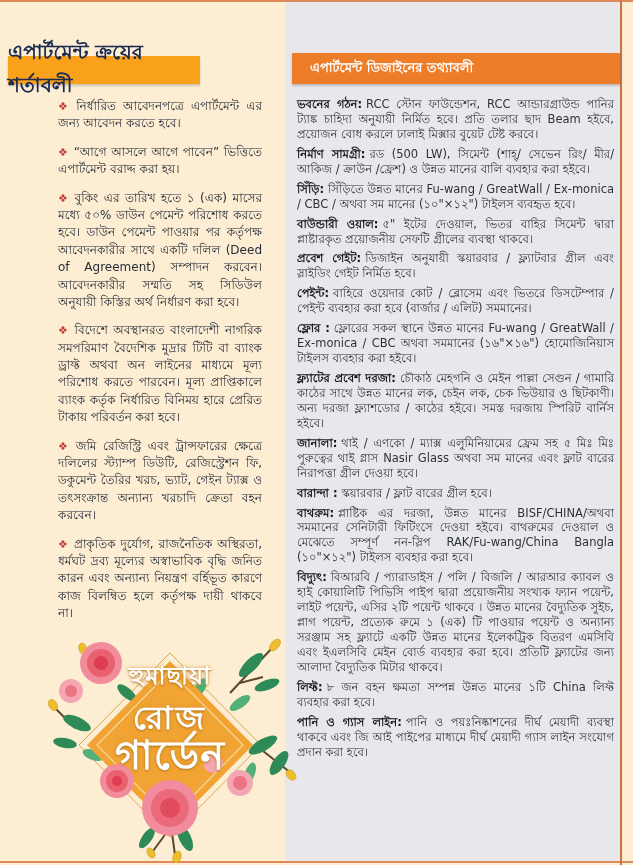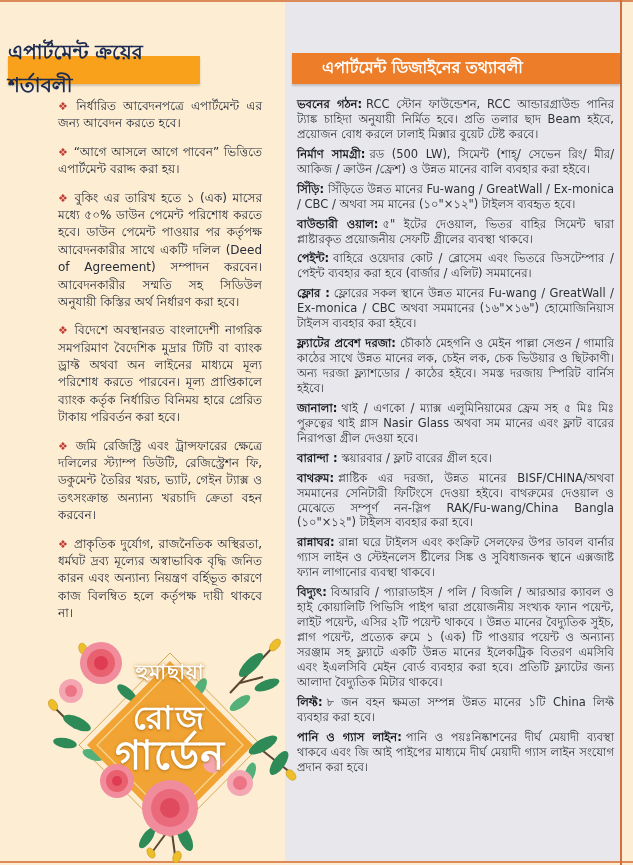--- a/index.html
+++ b/index.html
@@ -8,37 +8,37 @@
   .edge-top{position:absolute;left:0;top:0;width:633px;height:2px;background:#dd8a5b;}
   .edge-bottom{position:absolute;left:0;top:861px;width:633px;height:2px;background:#dd8a5b;}
   .edge-right{position:absolute;left:620px;top:0;width:2px;height:865px;background:#d0703f;}
 
   .right-panel{position:absolute;left:285px;top:2px;width:335px;height:859px;background:#e8e8ec;}
 
   .left-header{position:absolute;left:8px;top:56px;width:192px;height:28px;background:#f9a11b;
     display:flex;align-items:center;justify-content:center;color:#1c2b50;font-weight:bold;
     font-size:20px;box-shadow:0 2px 2px rgba(0,0,0,.18);}
   .right-header{position:absolute;left:292px;top:53px;width:328px;height:31px;background:#ee7d2a;
-    display:flex;align-items:center;color:#ffffff;font-weight:bold;font-size:16px;
-    padding-left:30px;box-sizing:border-box;box-shadow:0 2px 2px rgba(0,0,0,.18);}
+    display:flex;align-items:center;color:#ffffff;font-weight:bold;font-size:13px;
+    padding-left:18px;box-sizing:border-box;box-shadow:0 2px 2px rgba(0,0,0,.18);}
 
   .left-body{position:absolute;left:58px;top:98px;width:214px;color:#262c3a;}
   .left-body p{margin:0 10px 11px 0;font-size:12px;line-height:1.45;text-align:justify;}
   .bullet-icon{color:#c23a31;font-size:11px;margin-right:5px;}
 
   .right-body{position:absolute;left:297px;top:97px;width:317px;color:#2d3238;}
   .right-body p{margin:0 0 5px 0;font-size:11.5px;line-height:1.3;text-align:justify;}
   .sec-label{font-weight:bold;color:#15181d;margin-right:4px;}
 
   
   .logo{position:absolute;left:35px;top:633px;width:270px;height:230px;}
   .logo svg{position:absolute;left:0;top:0;}
   .logo-text{position:absolute;left:0;width:270px;text-align:center;color:#ffffff;font-weight:bold;
     text-shadow:0 1px 2px rgba(176,112,24,.85),0 0 4px rgba(205,140,40,.65);}
-  .logo-line1{top:24px;font-size:20px;letter-spacing:1px;}
+  .logo-line1{top:24px;font-size:24px;letter-spacing:1px;}
   .logo-line2{top:48px;font-size:32px;letter-spacing:3px;margin-top:12px;}
   .logo-line3{top:91px;font-size:40px;letter-spacing:1px;}
 </style>
 </head>
 <body>
 
 <div class="page">
   <div class="right-panel"></div>
   <div class="edge-top"></div>
   <div class="edge-bottom"></div>
@@ -59,27 +59,27 @@
     <p><span class="bullet-icon">❖</span><span>বিদেশে অবস্থানরত বাংলাদেশী নাগরিক সমপরিমাণ বৈদেশিক মুদ্রার টিটি বা ব্যাংক ড্রাফ্ট অথবা অন লাইনের মাধ্যমে মূল্য পরিশোধ করতে পারবেন। মূল্য প্রাপ্তিকালে ব্যাংক কর্তৃক নির্ধারিত বিনিময় হারে প্রেরিত টাকায় পরিবর্তন করা হবে।</span></p>
     <p><span class="bullet-icon">❖</span><span>জমি রেজিস্ট্রি এবং ট্রান্সফারের ক্ষেত্রে দলিলের স্ট্যাম্প ডিউটি, রেজিস্ট্রেশন ফি, ডকুমেন্ট তৈরির খরচ, ভ্যাট, গেইন ট্যাক্স ও তৎসংক্রান্ত অন্যান্য খরচাদি ক্রেতা বহন করবেন।</span></p>
     <p><span class="bullet-icon">❖</span><span>প্রাকৃতিক দুর্যোগ, রাজনৈতিক অস্থিরতা, ধর্মঘট দ্রব্য মূল্যের অস্বাভাবিক বৃদ্ধি জনিত কারন এবং অন্যান্য নিয়ন্ত্রণ বর্হিভূত কারণে কাজ বিলম্বিত হলে কর্তৃপক্ষ দায়ী থাকবে না।</span></p>
   </div>
 
   <div class="right-body">
     <p><span class="sec-label">ভবনের গঠন:</span><span>RCC স্টোন ফাউন্ডেশন, RCC আন্ডারগ্রাউন্ড পানির ট্যাঙ্ক চাহিদা অনুযায়ী নির্মিত হবে। প্রতি তলার ছাদ Beam হইবে, প্রয়োজন বোধ করলে ঢালাই মিক্সার বুয়েট টেষ্ট করবে।</span></p>
     <p><span class="sec-label">নির্মাণ সামগ্রী:</span><span>রড (500 LW), সিমেন্ট (শাহ্/ সেভেন রিং/ মীর/ আকিজ / ক্রাউন /ফ্রেশ) ও উন্নত মানের বালি ব্যবহার করা হইবে।</span></p>
     <p><span class="sec-label">সিঁড়ি:</span><span>সিঁড়িতে উন্নত মানের Fu-wang / GreatWall / Ex-monica / CBC / অথবা সম মানের (১০"×১২") টাইলস ব্যবহৃত হবে।</span></p>
     <p><span class="sec-label">বাউন্ডারী ওয়াল:</span><span>৫" ইটের দেওয়াল, ভিতর বাহির সিমেন্ট দ্বারা প্লাষ্টারকৃত প্রয়োজনীয় সেফটি গ্রীলের ব্যবস্থা থাকবে।</span></p>
+    <p><span class="sec-label">প্রবেশ গেইট:</span><span>ডিজাইন অনুযায়ী স্কয়ারবার / ফ্ল্যাটবার গ্রীল এবং স্লাইডিং গেইট নির্মিত হবে।</span></p>
     <p><span class="sec-label">পেইন্ট:</span><span>বাহিরে ওয়েদার কোট / ব্লোসেম এবং ভিতরে ডিসটেম্পার / পেইন্ট ব্যবহার করা হবে (বার্জার / এলিট) সমমানের।</span></p>
     <p><span class="sec-label">ফ্লোর :</span><span>ফ্লোরের সকল স্থানে উন্নত মানের Fu-wang / GreatWall / Ex-monica / CBC অথবা সমমানের (১৬"×১৬") হোমোজিনিয়াস টাইলস ব্যবহার করা হইবে।</span></p>
     <p><span class="sec-label">ফ্ল্যাটের প্রবেশ দরজা:</span><span>চৌকাঠ মেহগনি ও মেইন পাল্লা সেগুন / গামারি কাঠের সাথে উন্নত মানের লক, চেইন লক, চেক ভিউয়ার ও ছিটকাণী। অন্য দরজা ফ্ল্যাশডোর / কাঠের হইবে। সমস্ত দরজায় স্পিরিট বার্নিস হইবে।</span></p>
     <p><span class="sec-label">জানালা:</span><span>থাই / এণকো / ম্যাক্স এলুমিনিয়ামের ফ্রেম সহ ৫ মিঃ মিঃ পুরুত্বের থাই গ্লাস Nasir Glass অথবা সম মানের এবং ফ্লাট বারের নিরাপত্তা গ্রীল দেওয়া হবে।</span></p>
     <p><span class="sec-label">বারান্দা :</span><span>স্কয়ারবার / ফ্লাট বারের গ্রীল হবে।</span></p>
     <p><span class="sec-label">বাথরুম:</span><span>প্লাষ্টিক এর দরজা, উন্নত মানের BISF/CHINA/অথবা সমমানের সেনিটারী ফিটিংসে দেওয়া হইবে। বাথরুমের দেওয়াল ও মেঝেতে সম্পূর্ণ নন-স্লিপ RAK/Fu-wang/China Bangla (১০"×১২") টাইলস ব্যবহার করা হবে।</span></p>
-    <p><span class="sec-label">রান্নাঘর:</span><span>রান্না ঘরে টাইলস এবং কংক্রিট সেলফের উপর ডাবল বার্নার গ্যাস লাইন ও স্টেইনলেস ষ্টীলের সিঙ্ক ও সুবিধাজনক স্থানে এক্সজাষ্ট ফ্যান লাগানোর ব্যবস্থা থাকবে।</span></p>
     <p><span class="sec-label">বিদ্যুৎ:</span><span>বিআরবি / প্যারাডাইস / পলি / বিজলি / আরআর ক্যাবল ও হাই কোয়ালিটি পিভিসি পাইপ দ্বারা প্রয়োজনীয় সংখ্যক ফ্যান পয়েন্ট, লাইট পয়েন্ট, এসির ২টি পয়েন্ট থাকবে । উন্নত মানের বৈদ্যুতিক সুইচ, প্লাগ পয়েন্ট, প্রত্যেক রুমে ১ (এক) টি পাওয়ার পয়েন্ট ও অন্যান্য সরঞ্জাম সহ ফ্ল্যাটে একটি উন্নত মানের ইলেকট্রিক বিতরণ এমসিবি এবং ইএলসিবি মেইন বোর্ড ব্যবহার করা হবে। প্রতিটি ফ্ল্যাটের জন্য আলাদা বৈদ্যুতিক মিটার থাকবে।</span></p>
     <p><span class="sec-label">লিফ্ট:</span><span>৮ জন বহন ক্ষমতা সম্পন্ন উন্নত মানের ১টি China লিফ্ট ব্যবহার করা হবে।</span></p>
     <p><span class="sec-label">পানি ও গ্যাস লাইন:</span><span>পানি ও পয়ঃনিষ্কাশনের দীর্ঘ মেয়াদী ব্যবস্থা থাকবে এবং জি আই পাইপের মাধ্যমে দীর্ঘ মেয়াদী গ্যাস লাইন সংযোগ প্রদান করা হবে।</span></p>
   </div>
 
   <div class="logo">
     <svg width="270" height="230" viewBox="0 0 270 230">
 
       <polygon points="135,20 226,112 135,204 44,112" fill="none" stroke="#d9a84f" stroke-width="1"></polygon>
 

